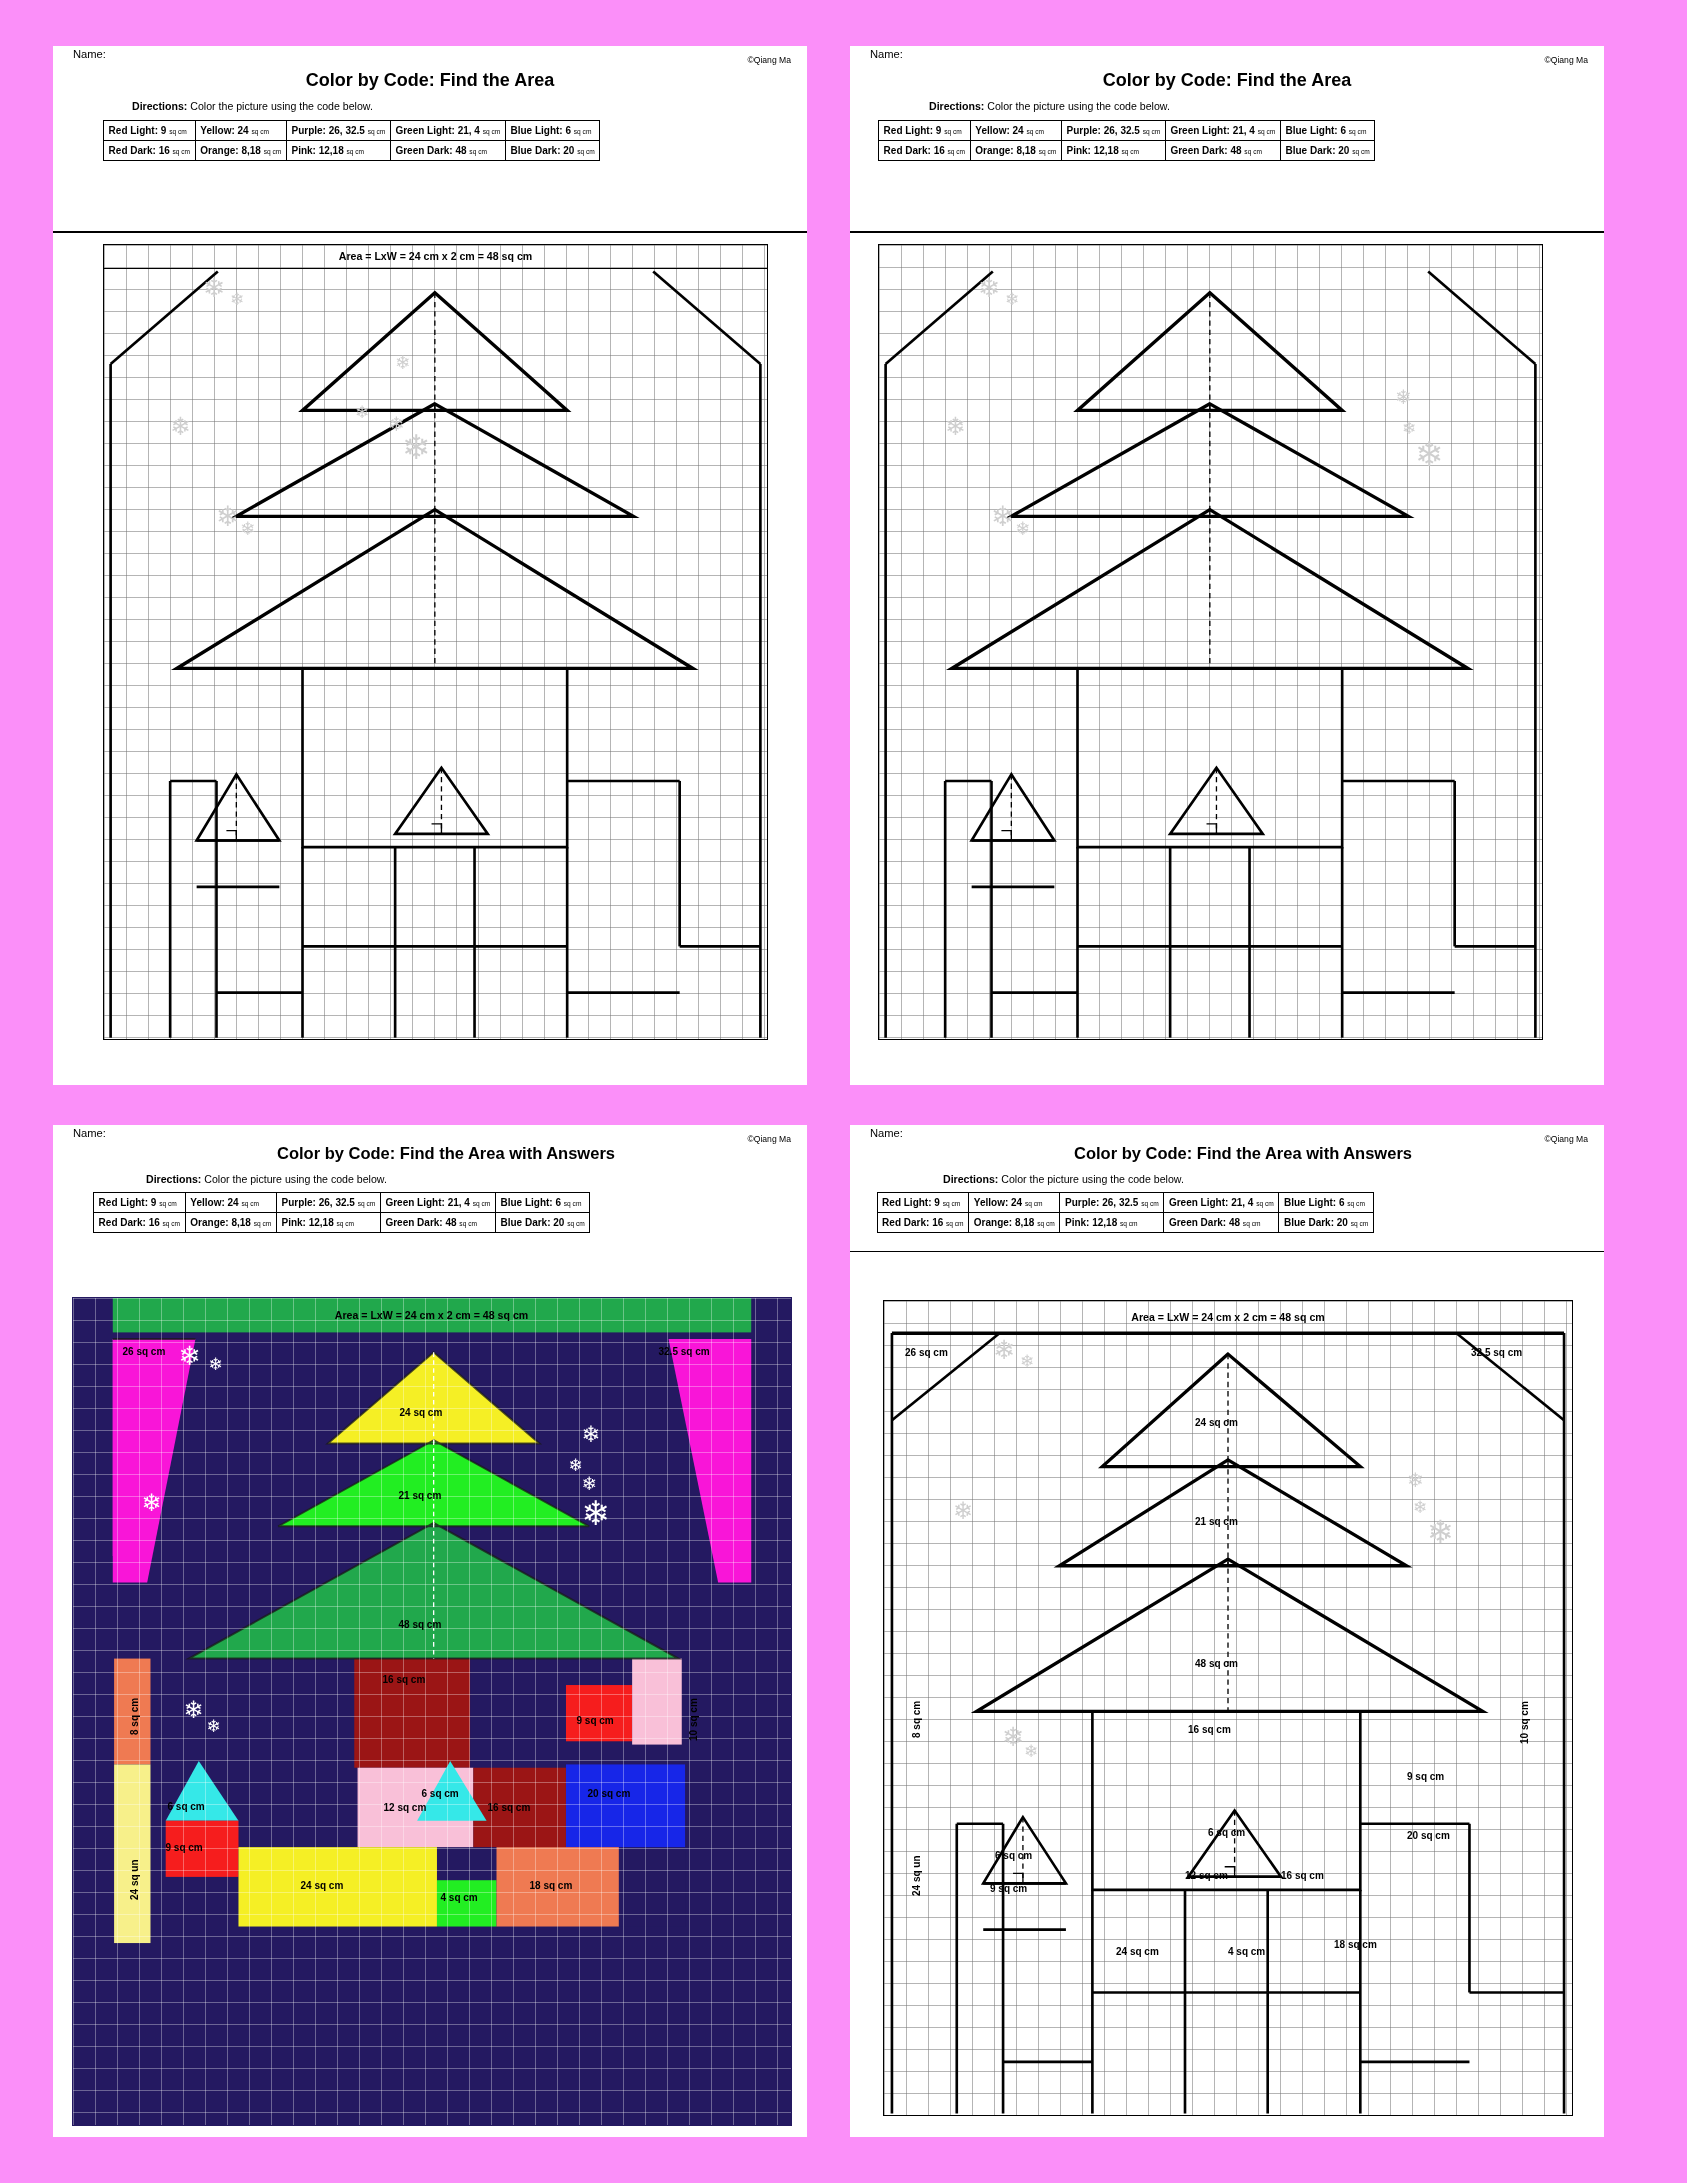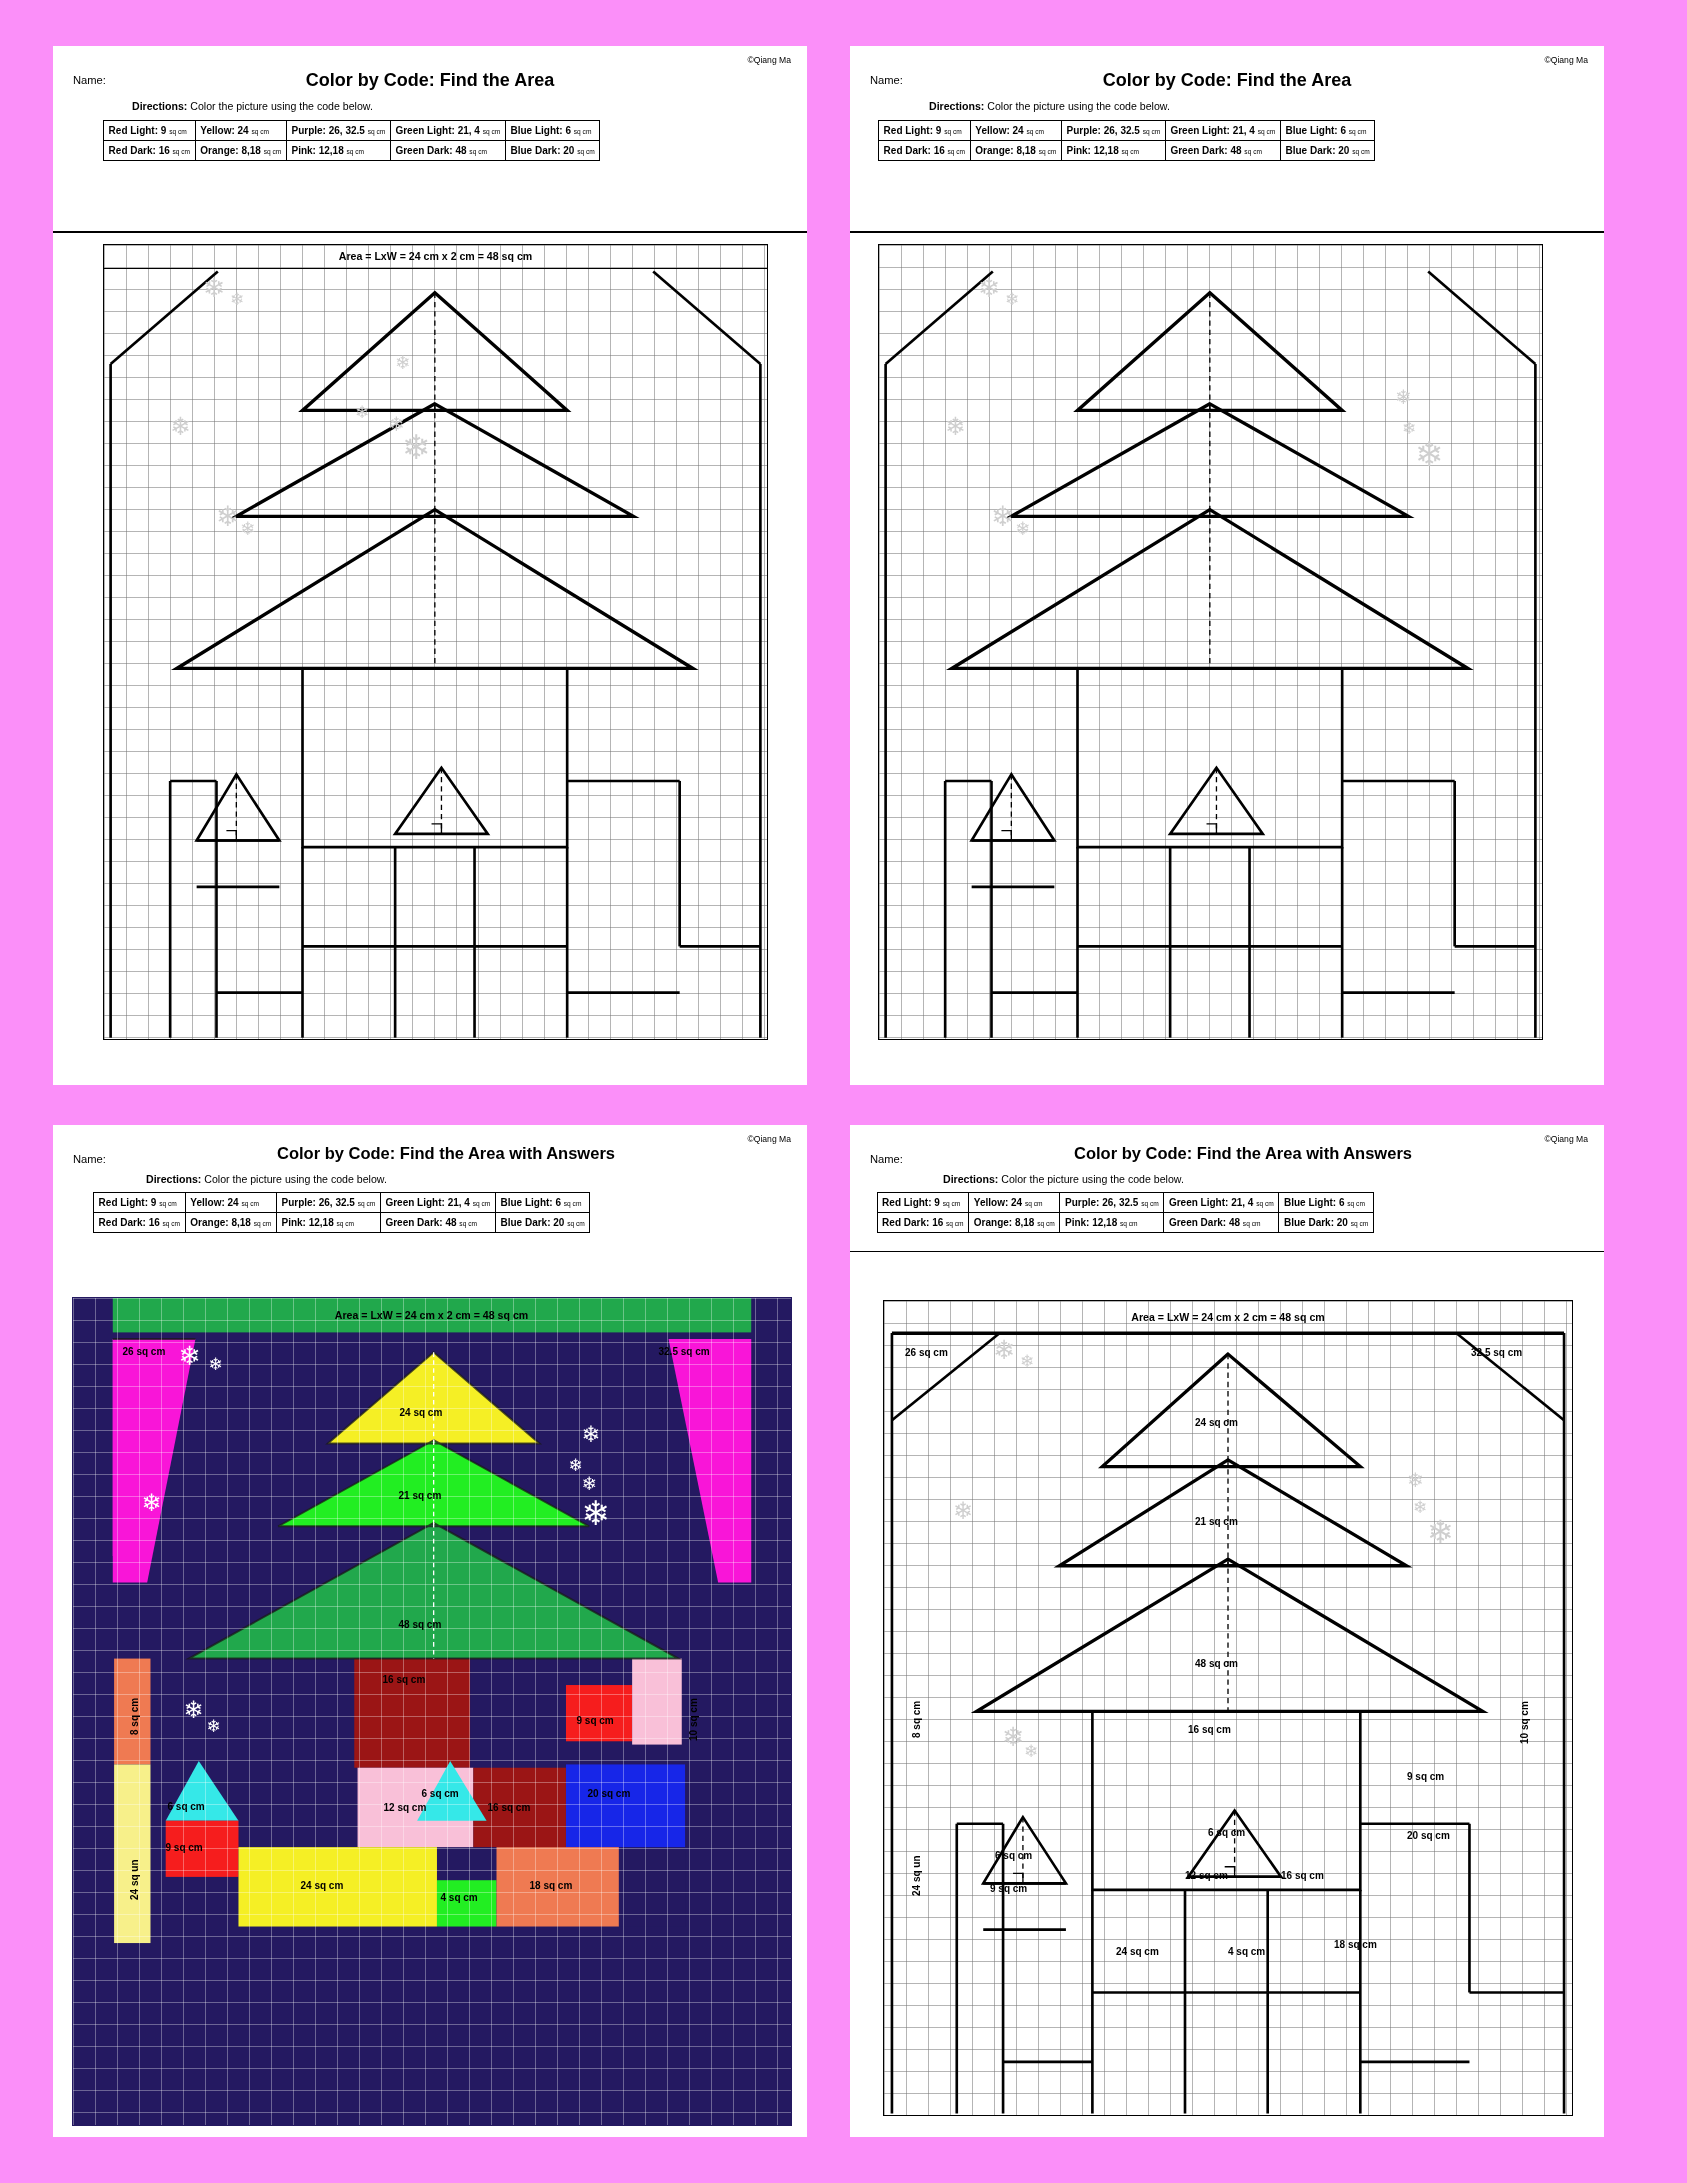--- a/index.html
+++ b/index.html
@@ -18,21 +18,21 @@
     position:absolute;
     background:#ffffff;
   }
   
   #page-tl{left:53px;top:46px;width:754px;height:1039px;}
   #page-tr{left:850px;top:46px;width:754px;height:1039px;}
   #page-bl{left:53px;top:1125px;width:754px;height:1012px;}
   #page-br{left:850px;top:1125px;width:754px;height:1012px;}
 
   .nameline{
-    position:absolute;left:20px;top:28px;
+    position:absolute;left:20px;top:2px;
     font-size:11.2px;color:#000;
   }
   .copyright{
     position:absolute;right:16px;top:9.3px;
     font-size:8.6px;color:#000;
     white-space:nowrap;
   }
   .wstitle{
     position:absolute;left:0;right:0;top:24px;
     text-align:center;

